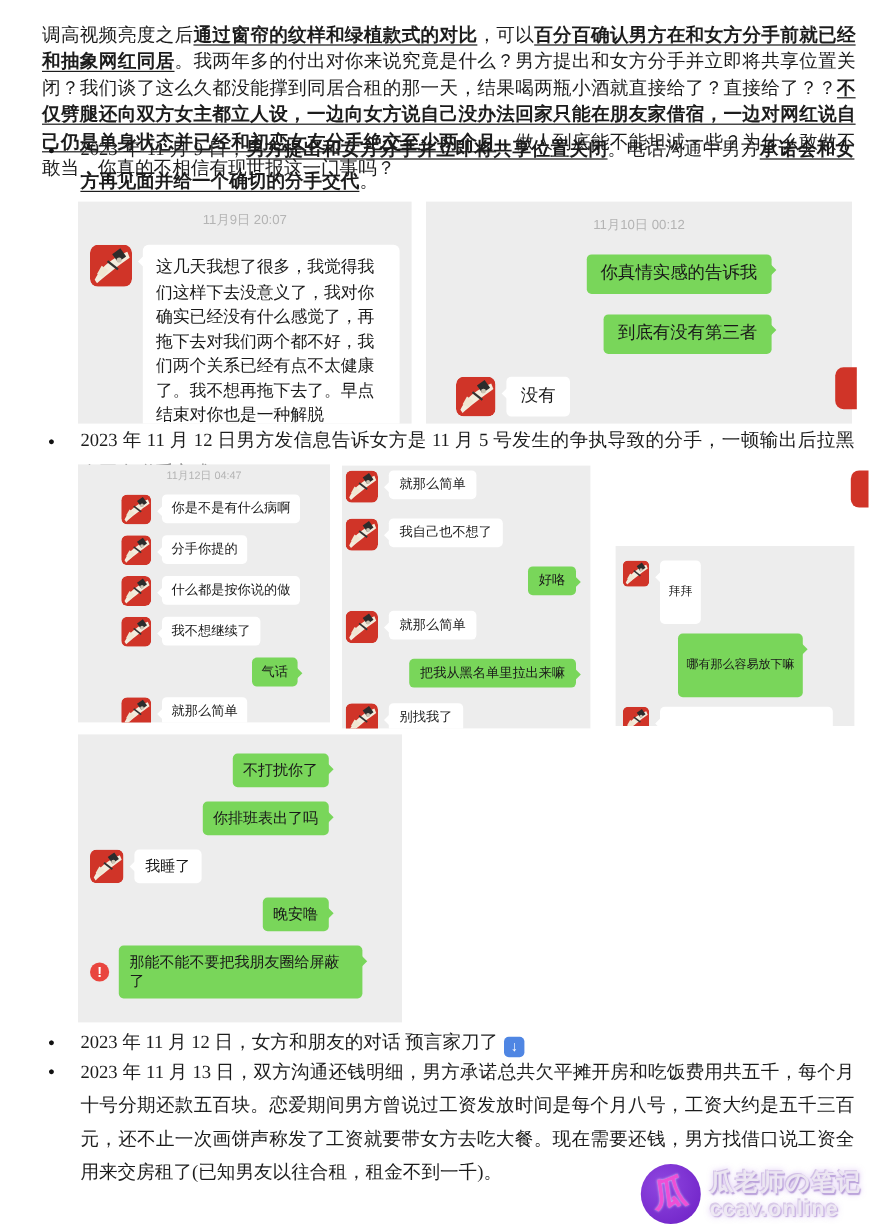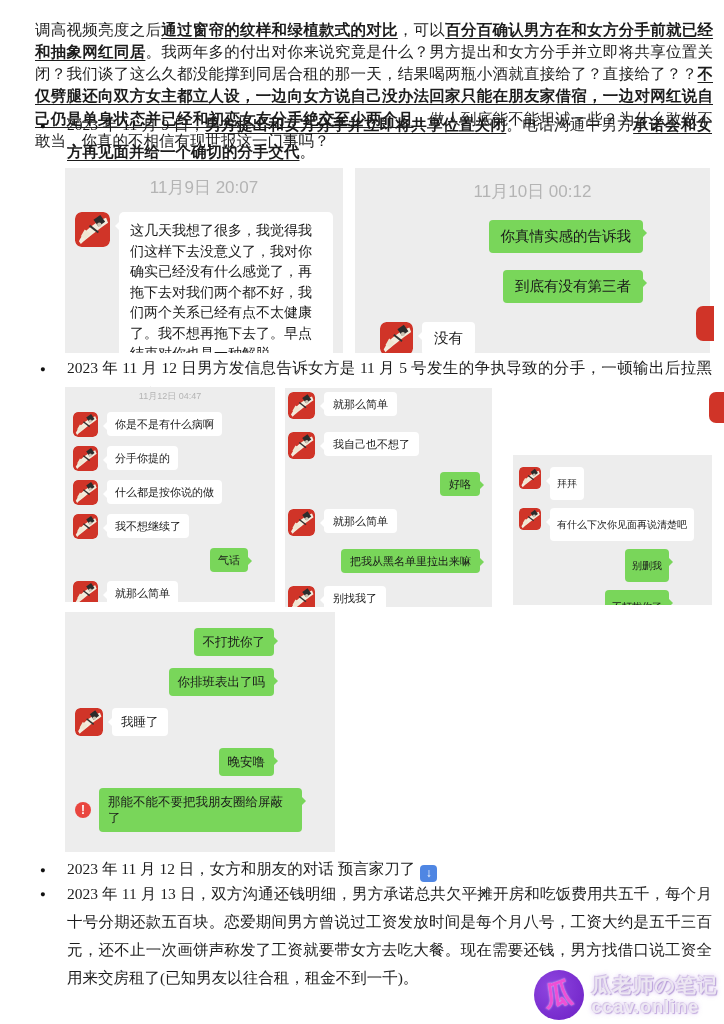--- a/index.html
+++ b/index.html
@@ -14,21 +14,21 @@
   .bullet .dot{flex:0 0 27px;font-size:9.5px;padding-top:9px;color:#111;}
   .bullet .btxt{font-size:15.5px;line-height:26.5px;text-align:justify;width:645px;}
   .b4 .btxt{line-height:28px;}
 
   .darr{display:inline-block;width:17px;height:17px;background:#4f86e3;border-radius:4px;
         color:#fff;font-size:12px;line-height:17px;text-align:center;margin-left:5px;
         vertical-align:-3px;font-family:"Liberation Sans",sans-serif;font-weight:bold;}
 
   
   .chat{position:absolute;background:#ededed;overflow:hidden;font-family:"Liberation Sans","DejaVu Sans",sans-serif;}
-  .time{text-align:center;color:#b4b4b4;font-size:17px;}
+  .time{text-align:center;color:#b4b4b4;font-size:11px;}
   .row{display:flex;align-items:flex-start;}
   .row.right{justify-content:flex-end;}
   .av{flex:0 0 auto;border-radius:6px;display:block;}
   .bub{position:relative;border-radius:4px;color:#191919;word-break:break-all;max-width:76%;}
   .bub.w{background:#fff;margin-left:9px;}
   .bub.w::before{content:"";position:absolute;left:-9px;top:9px;border:5px solid transparent;border-right-color:#fff;}
   .bub.g{background:#79d65a;margin-right:9px;}
   .bub.g::after{content:"";position:absolute;right:-9px;top:8px;border:5px solid transparent;border-left-color:#79d65a;}
 
   .sc-a{left:65px;top:168px;width:278px;height:185px;padding:8px 10px;box-sizing:border-box;font-size:14px;}
@@ -39,32 +39,32 @@
   .sc-b{left:355px;top:168px;width:355px;height:185px;padding:12px;box-sizing:border-box;font-size:14.5px;}
   .sc-b .av{width:33px;height:33px;}
   .sc-b .bub{padding:7px 12px;line-height:19px;}
   .sc-b .row{margin-top:17px;}
   .sc-b .row.right{padding-right:46px;text-align:center;}
 
   .sc-c{left:65px;top:387px;width:210px;height:215px;padding:3px 8px;box-sizing:border-box;font-size:11px;}
   .sc-c .time{font-size:9px;}
   .sc-c .av{width:25px;height:25px;border-radius:5px;}
   .sc-c .bub{padding:5px 8px;line-height:14px;}
-  .sc-c .row{margin-top:9px;}
+  .sc-c .row{margin-top:9px;margin-left:28px;}
   .sc-c .row.right{padding-right:10px;}
 
   .sc-d{left:285px;top:388px;width:207px;height:219px;padding:2px 3px;box-sizing:border-box;font-size:11px;}
   .sc-d .av{width:27px;height:27px;border-radius:5px;}
   .sc-d .bub{padding:5px 9px;line-height:14px;max-width:80%;}
   .sc-d .row{margin-top:13px;}
   .sc-d .row:first-child{margin-top:2px;}
 
   .sc-e{left:513px;top:455px;width:199px;height:150px;padding:4px 6px;box-sizing:border-box;font-size:10px;}
   .sc-e .av{width:22px;height:22px;border-radius:4px;}
-  .sc-e .bub{padding:10px 7px;line-height:13px;max-width:82%;}
+  .sc-e .bub{padding:20px 7px;line-height:13px;max-width:82%;}
   .sc-e .row{margin-top:8px;}
   .sc-e .row.right{padding-right:28px;}
 
   .sc-f{left:65px;top:612px;width:270px;height:240px;padding:4px 10px;box-sizing:border-box;font-size:12.5px;}
   .sc-f .av{width:28px;height:28px;border-radius:5px;}
   .sc-f .bub{padding:6px 9px;line-height:16px;max-width:78%;}
   .sc-f .row{margin-top:12px;}
   .sc-f .row.right{padding-right:42px;}
   .sc-f .bub.gwide{max-width:86%;}
 
@@ -212,20 +212,23 @@
     </div>
   </div>
 
   <div class="chat sc-e">
     <div class="row">
       <svg class="av" viewBox="0 0 36 36">
           <use href="#av-art"></use>
         </svg>
       <div class="bub w">拜拜</div>
     </div>
+    <div class="row right">
+      <div class="bub g">哪有那么容易放下嘛</div>
+    </div>
     <div class="row">
       <svg class="av" viewBox="0 0 36 36">
           <use href="#av-art"></use>
         </svg>
       <div class="bub w">有什么下次你见面再说清楚吧</div>
     </div>
     <div class="row right">
       <div class="bub g">别删我</div>
     </div>
     <div class="row right">

